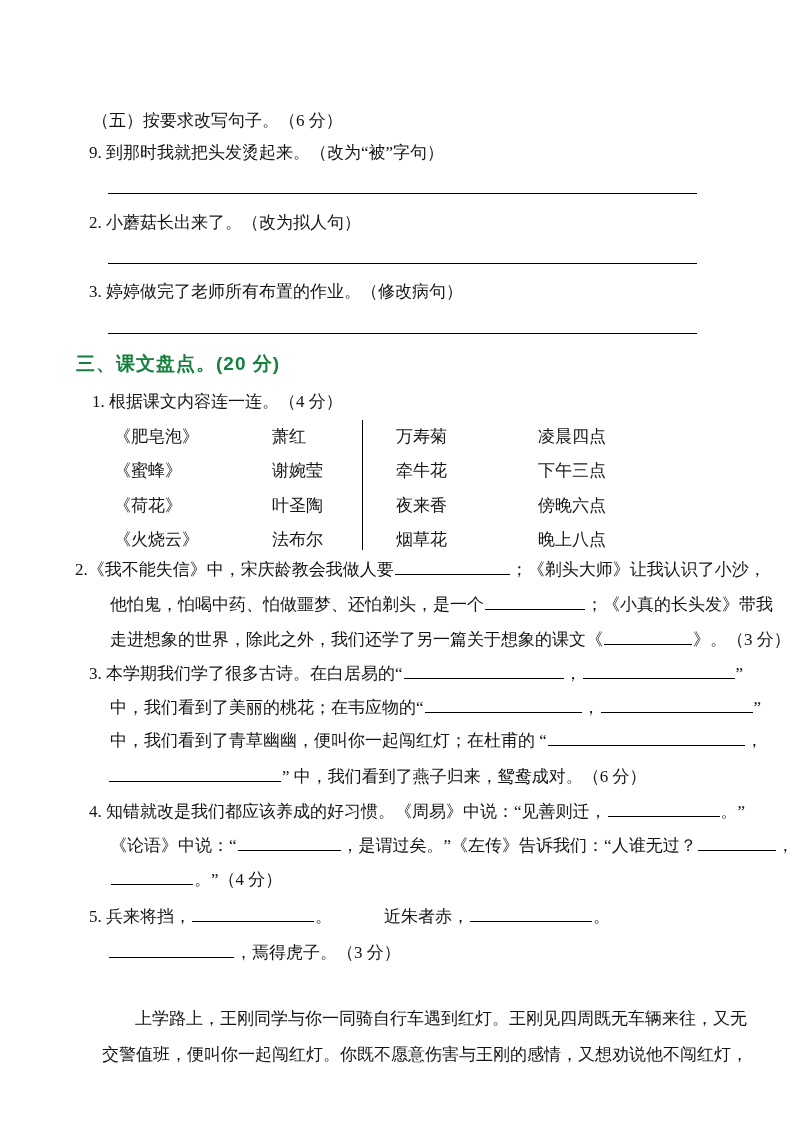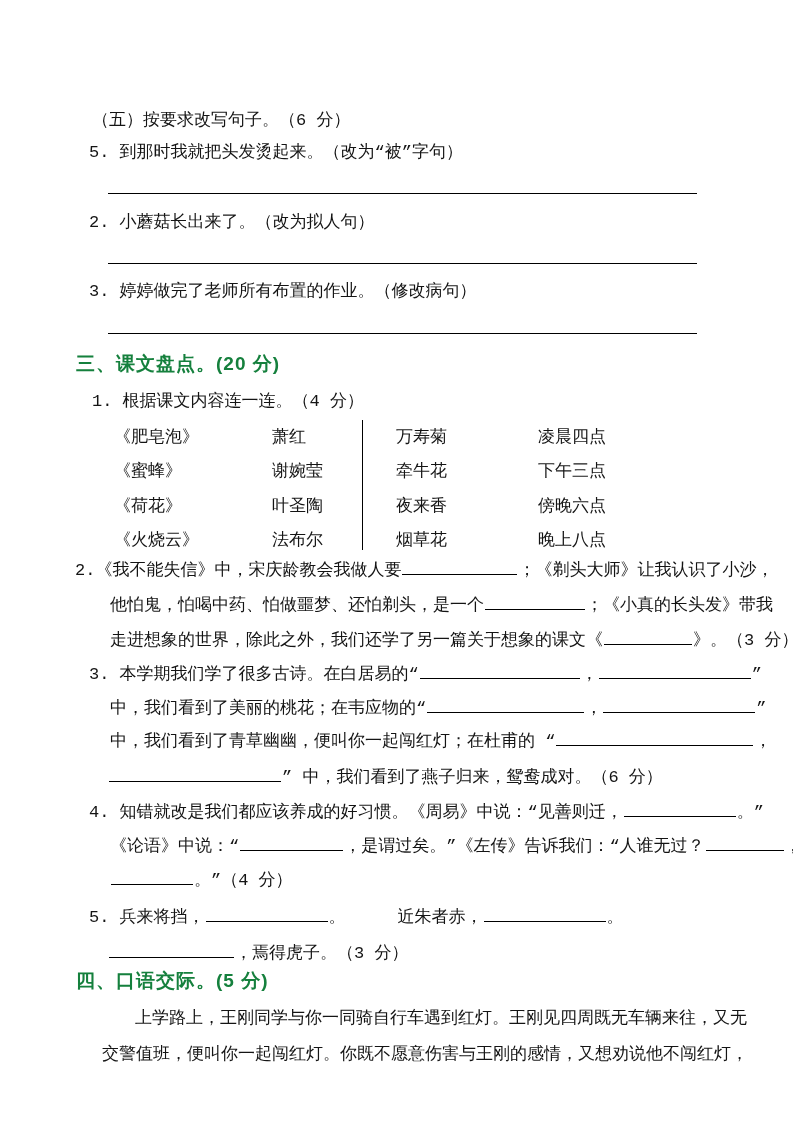--- a/index.html
+++ b/index.html
@@ -3,41 +3,41 @@
 <meta charset="utf-8">
 <style>
   html,body{margin:0;padding:0;background:#f2f2f2;}
   .page{
     position:relative;width:793px;height:1122px;margin:0 auto;
     background:#ffffff;color:#141414;overflow:hidden;
     font-family:"Liberation Serif","DejaVu Serif",serif;
   }
   .tl{
     position:absolute;white-space:nowrap;
-    font-size:17px;line-height:20px;height:20px;font-family:Liberation Mono, monospace;
+    font-size:17px;line-height:20px;height:20px;
   }
   .hd{
     font-family:"Liberation Sans","DejaVu Sans",sans-serif;
     font-weight:bold;font-size:19px;color:#15803d;letter-spacing:1px;
   }
   .cell{position:absolute;white-space:nowrap;font-size:17px;line-height:20px;height:20px;}
   .rule{position:absolute;height:0;border-top:1.6px solid #000;}
   .vrule{position:absolute;width:0;border-left:1.6px solid #000;}
   .u{display:inline-block;height:14px;border-bottom:1.4px solid #000;margin:0 1px;}
   .g{display:inline-block;height:1px;}
   .seg{display:inline;}
 </style>
 </head>
 <body>
 
 <div class="page">
 
   <div class="tl" style="left:92px;top:111px">（五）按要求改写句子。（6 分）</div>
 
-  <div class="tl" style="left:89px;top:143px">5. 到那时我就把头发烫起来。（改为“被”字句）</div>
+  <div class="tl" style="left:89px;top:143px">9. 到那时我就把头发烫起来。（改为“被”字句）</div>
   <div class="rule" style="left:108px;top:193px;width:589px"></div>
 
   <div class="tl" style="left:89px;top:213px">2. 小蘑菇长出来了。（改为拟人句）</div>
   <div class="rule" style="left:108px;top:263px;width:589px"></div>
 
   <div class="tl" style="left:89px;top:282px">3. 婷婷做完了老师所有布置的作业。（修改病句）</div>
   <div class="rule" style="left:108px;top:333px;width:589px"></div>
 
   <div class="tl hd" style="left:76px;top:354px">三、课文盘点。(20 分)</div>
   <div class="tl" style="left:92px;top:392px">1. 根据课文内容连一连。（4 分）</div>
@@ -73,17 +73,16 @@
   <div class="tl" style="left:110px;top:731px"><span class="seg">中，我们看到了青草幽幽，便叫你一起闯红灯；在杜甫的 “</span><span class="u" style="width: 197px;"></span><span class="seg">，</span></div>
   <div class="tl" style="left:108px;top:767px"><span class="u" style="width: 172px;"></span><span class="seg">” 中，我们看到了燕子归来，鸳鸯成对。（6 分）</span></div>
 
   <div class="tl" style="left:89px;top:802px"><span class="seg">4. 知错就改是我们都应该养成的好习惯。《周易》中说：“见善则迁，</span><span class="u" style="width: 112px;"></span><span class="seg">。”</span></div>
   <div class="tl" style="left:110px;top:836px"><span class="seg">《论语》中说：“</span><span class="u" style="width: 103px;"></span><span class="seg">，是谓过矣。”《左传》告诉我们：“人谁无过？</span><span class="u" style="width: 78px;"></span><span class="seg">，</span></div>
   <div class="tl" style="left:110px;top:870px"><span class="u" style="width: 82px;"></span><span class="seg">。”（4 分）</span></div>
 
   <div class="tl" style="left:89px;top:907px"><span class="seg">5. 兵来将挡，</span><span class="u" style="width: 122px;"></span><span class="seg">。</span><span class="g" style="width: 52px;"></span><span class="seg">近朱者赤，</span><span class="u" style="width: 122px;"></span><span class="seg">。</span></div>
   <div class="tl" style="left:108px;top:943px"><span class="u" style="width: 125px;"></span><span class="seg">，焉得虎子。（3 分）</span></div>
 
-  <div class="tl hd" style="left:76px;top:971px">四、口语交际。(5 分)</div>
   <div class="tl" style="left:135px;top:1009px">上学路上，王刚同学与你一同骑自行车遇到红灯。王刚见四周既无车辆来往，又无</div>
   <div class="tl" style="left:102px;top:1045px">交警值班，便叫你一起闯红灯。你既不愿意伤害与王刚的感情，又想劝说他不闯红灯，</div>
 
 </div>
 
 </body></html>

